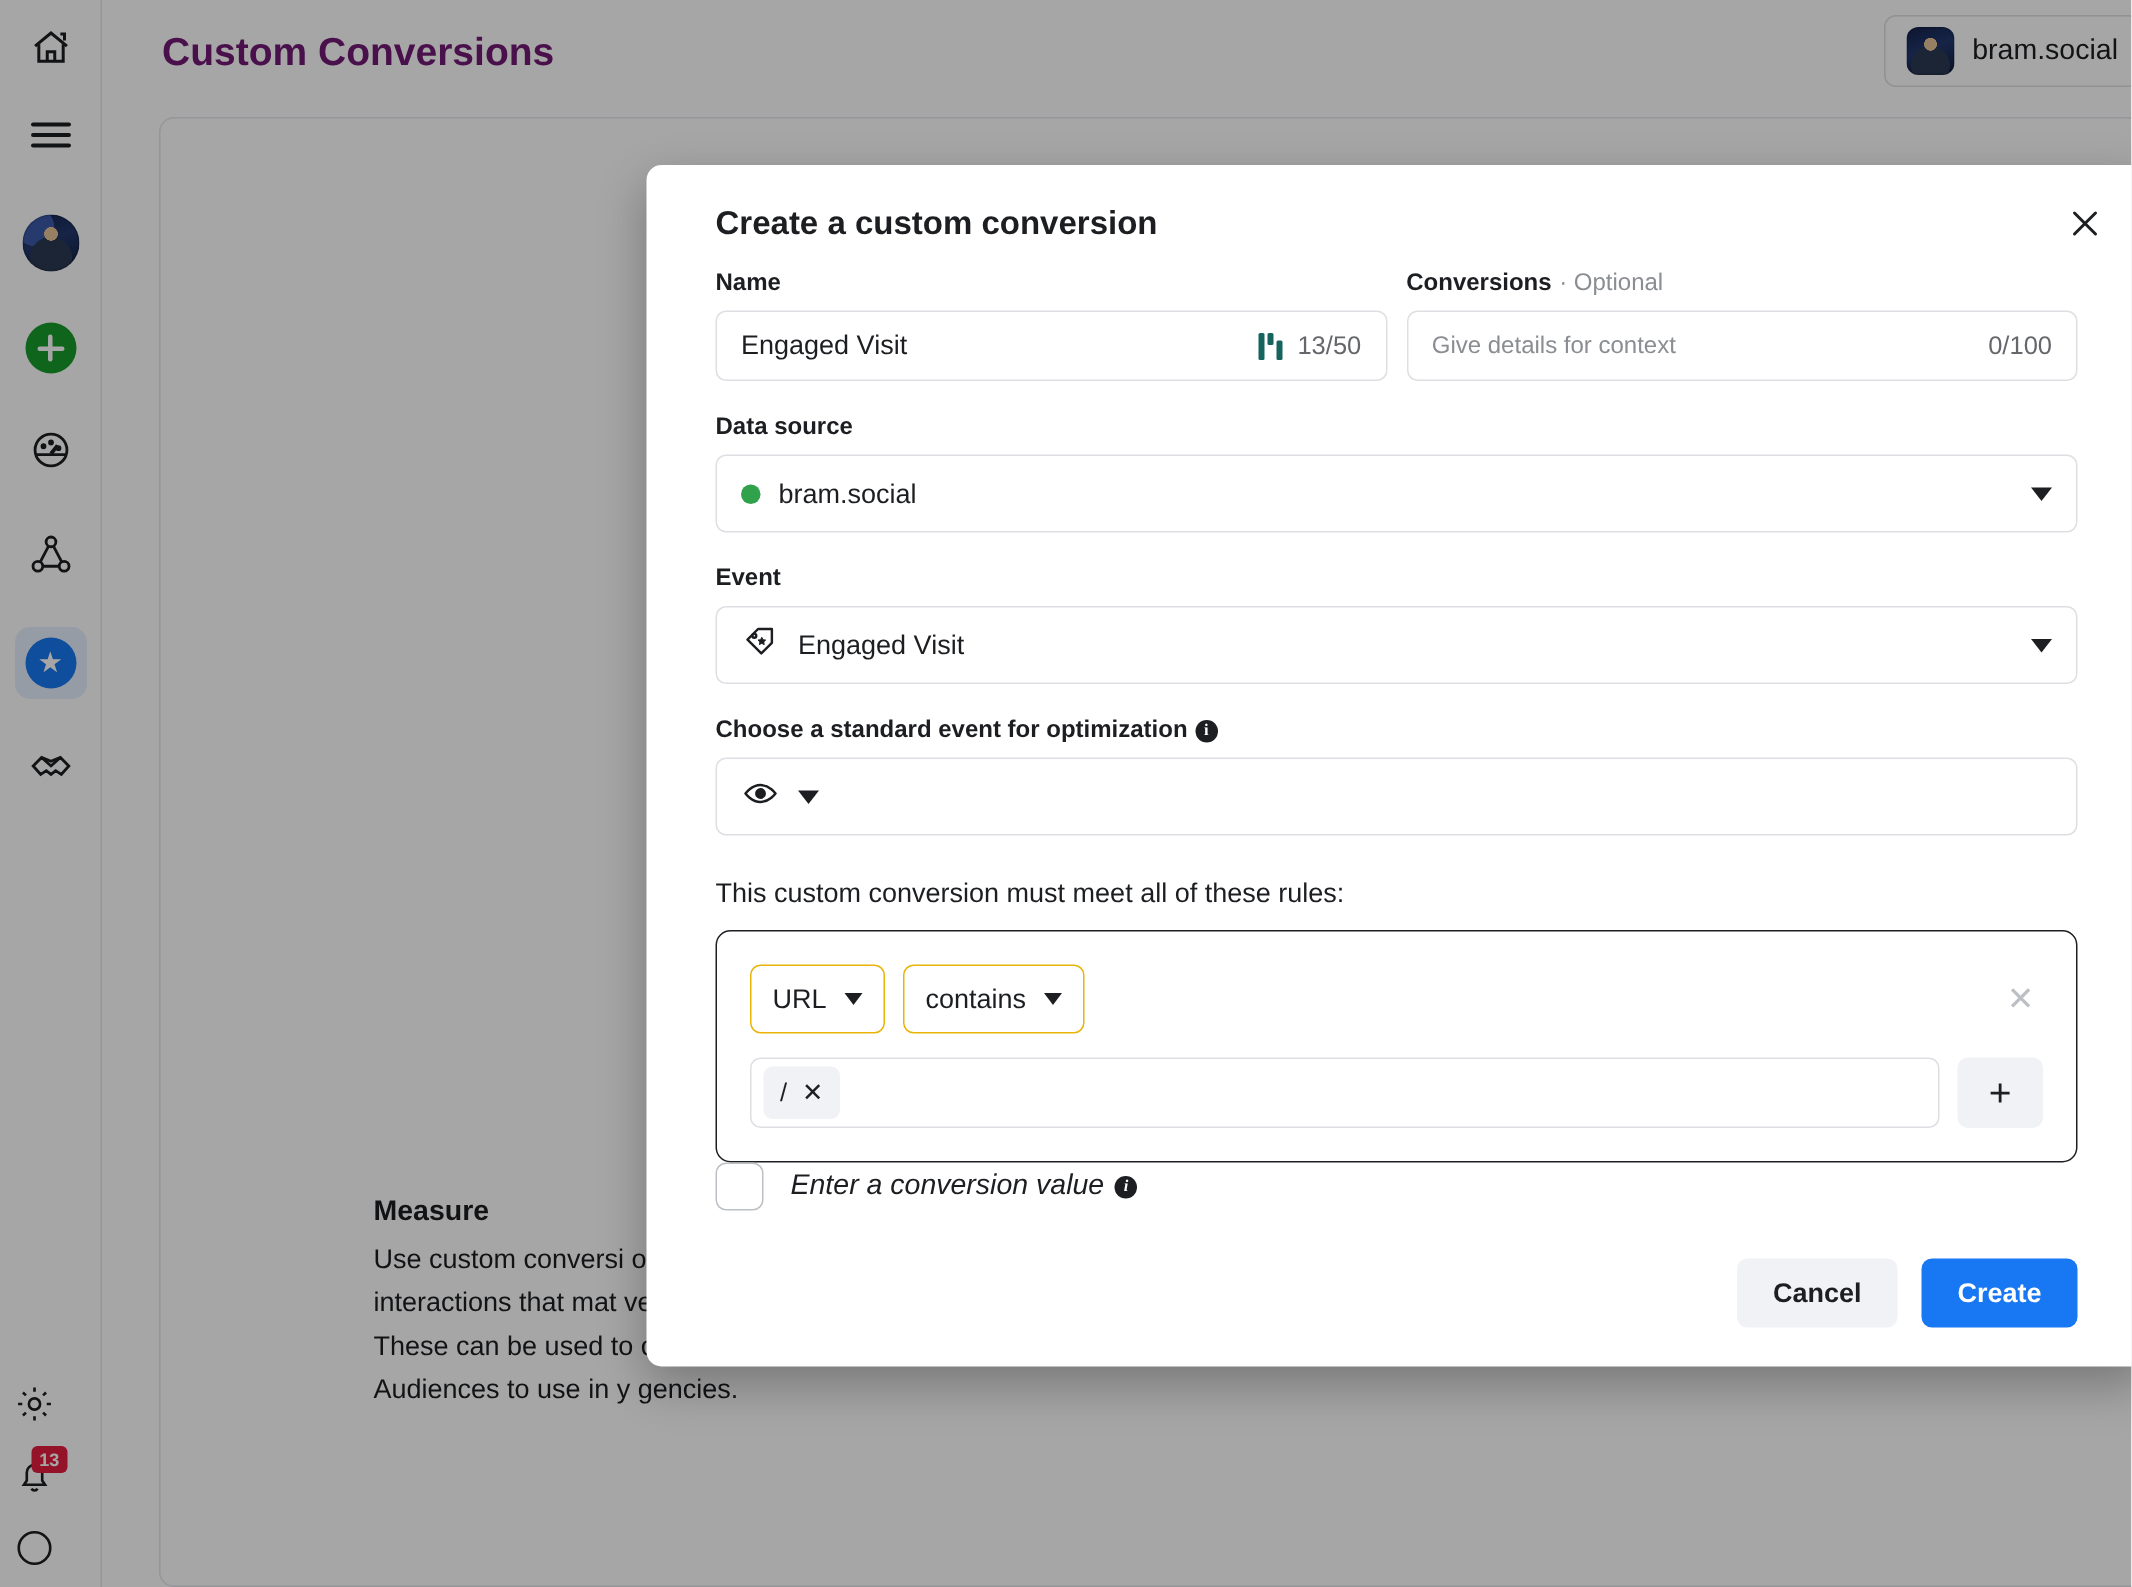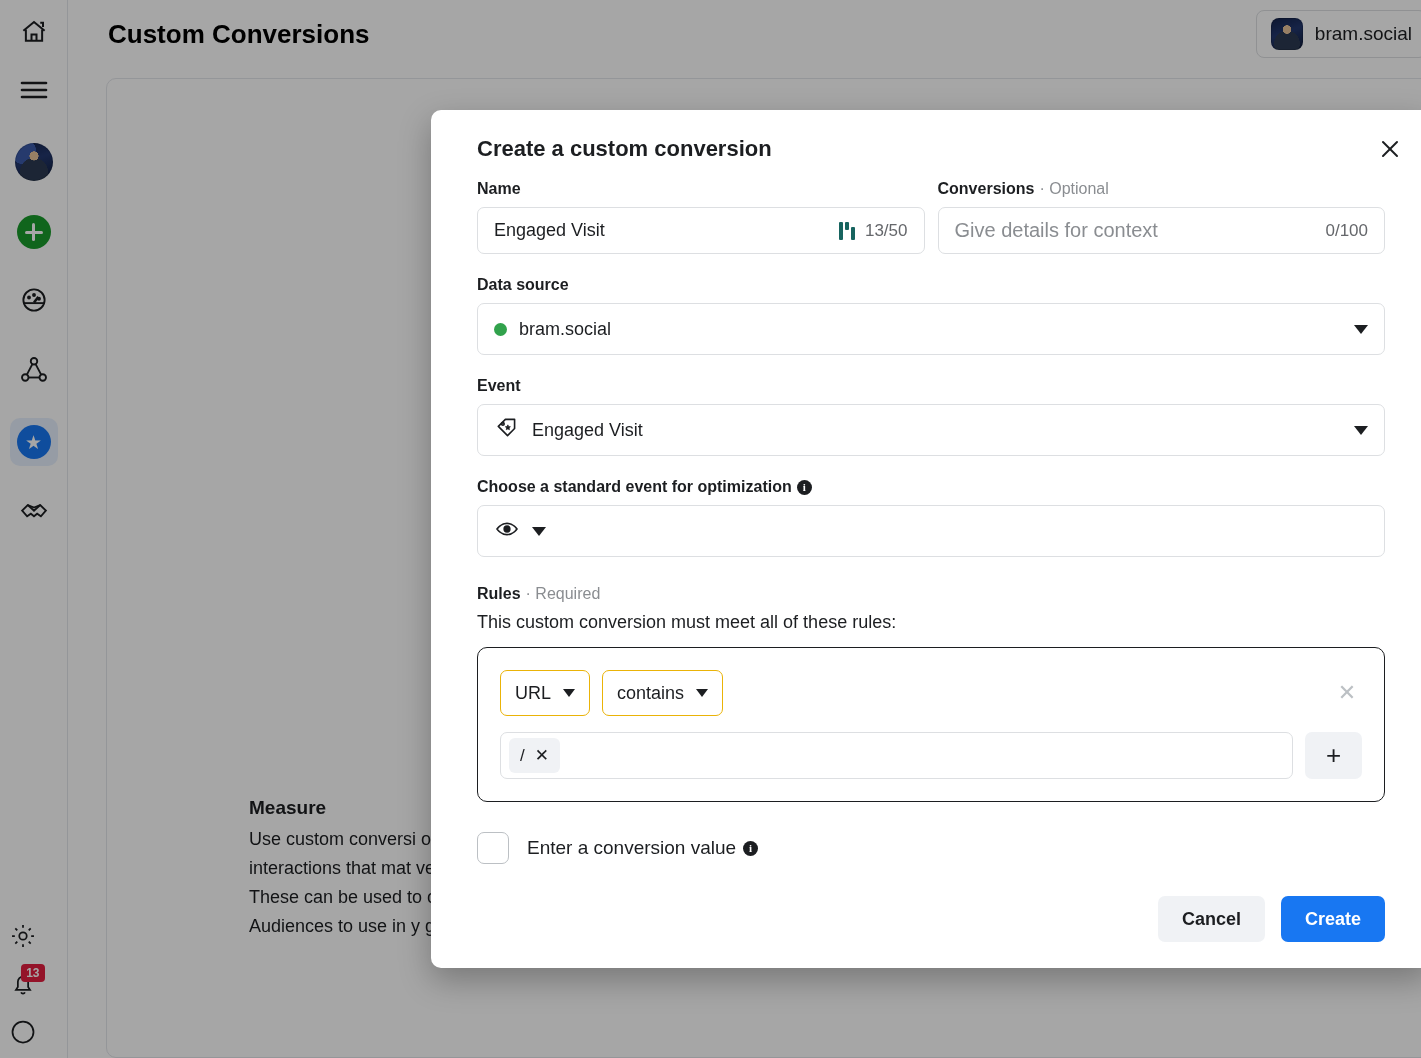--- a/index.html
+++ b/index.html
@@ -95,21 +95,21 @@
   }
   .page-header {
     height: 68px;
     display: flex; align-items: center;
     padding: 0 0 0 40px;
     position: relative;
   }
   .page-title {
     font-size: 26px;
     font-weight: bold;
-    color: #000000;
+    color: #701a75;
     margin: 0;
   }
   .account-pill {
     position: absolute;
     right: -6px; top: 10px;
     height: 48px;
     display: flex; align-items: center; gap: 12px;
     background: #ffffff;
     border: 1px solid #dddfe2;
     border-radius: 8px;
@@ -200,21 +200,21 @@
   .textbox {
     height: 47px;
     border: 1px solid #dddfe2;
     border-radius: 7px;
     display: flex; align-items: center;
     padding: 0 16px;
     background: #fff;
     gap: 10px;
   }
   .textbox .value { font-size: 18px; color: #1c1e21; flex: 1; }
-  .textbox .placeholder { font-size: 20px; color: #8a8d91; flex: 1; }
+  .textbox .placeholder { font-size: 16px; color: #8a8d91; flex: 1; }
   .textbox .counter { font-size: 17px; color: #65676b; }
 
   .bars-icon { display: flex; align-items: flex-end; gap: 2px; height: 18px; }
   .bars-icon i { display: block; width: 4px; background: #17645f; border-radius: 1px; }
   .bars-icon i:nth-child(1) { height: 18px; }
   .bars-icon i:nth-child(2) { height: 8px; align-self: flex-start; }
   .bars-icon i:nth-child(3) { height: 13px; }
 
   .select {
     height: 52px;
@@ -302,21 +302,21 @@
     width: 57px; height: 47px;
     background: #f0f2f5;
     border-radius: 7px;
     display: flex; align-items: center; justify-content: center;
     font-size: 26px; color: #1c1e21;
     cursor: pointer;
   }
 
   .value-row {
     display: flex; align-items: center; gap: 18px;
-    margin-top: 30px;
+    font-style: italic;
   }
   .checkbox {
     width: 32px; height: 32px;
     border: 1px solid #bcc0c4;
     border-radius: 7px;
     background: #fff;
     cursor: pointer;
   }
   .value-label {
     font-size: 19px; color: #1c1e21;
@@ -539,24 +539,20 @@
           <svg width="26" height="26" viewBox="0 0 24 24" fill="none" stroke="#1c1e21" stroke-width="1.5">
             <path d="M2.8 12S6.4 6.8 12 6.8 21.2 12 21.2 12 17.6 17.2 12 17.2 2.8 12 2.8 12z"></path>
             <circle cx="12" cy="12" r="2.6" fill="#1c1e21"></circle>
           </svg>
         </span>
         <span class="caret"></span>
       </div>
     </div>
 
     <div class="rules-head">
-      <p class="field-label">
-        <span>Rules</span>
-        <span class="label-sub">· Required</span>
-      </p>
       <p class="rules-sub">This custom conversion must meet all of these rules:</p>
     </div>
 
     <div class="rules-box">
       <div class="rule-row-1">
         <div class="mini-select">
           <span>URL</span>
           <span class="mini-caret"></span>
         </div>
         <div class="mini-select">

